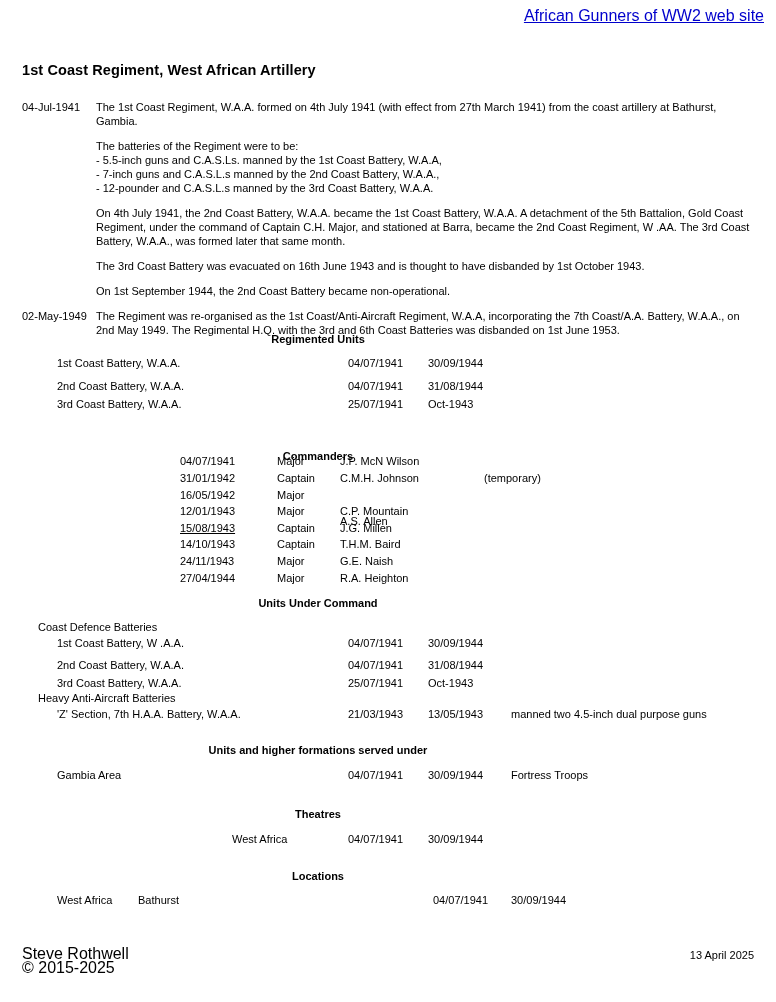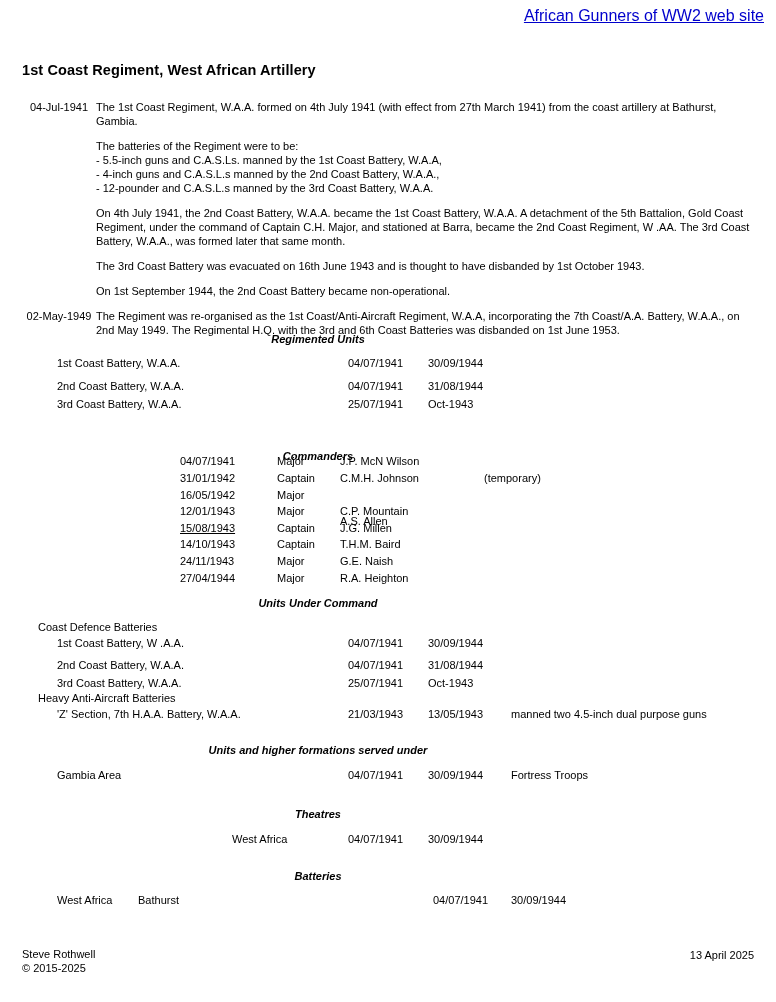--- a/index.html
+++ b/index.html
@@ -47,55 +47,53 @@
   .chron-row {
     display: flex;
     align-items: flex-start;
     margin-bottom: 11px;
   }
   .chron-date {
     width: 74px;
     flex: 0 0 74px;
     font-size: 11px;
     white-space: nowrap;
-    text-align: center;
   }
   .chron-body {
     flex: 1 1 auto;
   }
   .chron-body p {
     margin: 0 0 11px 0;
   }
   .chron-body p:last-child {
     margin-bottom: 0;
   }
 
   
   .sec-head {
     position: absolute;
     width: 636px;
     text-align: center;
     font-size: 11px;
     font-weight: bold;
-    font-style: italic;
   }
 
   
   .t {
     position: absolute;
     font-size: 11px;
     white-space: nowrap;
     line-height: 13px;
   }
 
   .footer-left {
     position: absolute;
     left: 22px;
     bottom: 27px;
-    font-size: 11px;
+    font-size: 16px;
     line-height: 14px;
   }
   .footer-right {
     position: absolute;
     right: 22px;
     bottom: 41px;
     font-size: 11px;
   }
 </style>
 </head>
@@ -108,21 +106,21 @@
   <div class="title">1st Coast Regiment, West African Artillery</div>
 
   <div class="chron">
 
     <div class="chron-row">
       <div class="chron-date">04-Jul-1941</div>
       <div class="chron-body">
         <p>The 1st Coast Regiment, W.A.A. formed on 4th July 1941 (with effect from 27th March 1941) from the coast artillery at Bathurst, Gambia.</p>
         <p style="margin-bottom:0">The batteries of the Regiment were to be:</p>
         <p style="margin-bottom:0">- 5.5-inch guns and C.A.S.Ls. manned by the 1st Coast Battery, W.A.A,</p>
-        <p style="margin-bottom:0">- 4-inch guns and C.A.S.L.s manned by the 2nd Coast Battery, W.A.A.,</p>
+        <p style="margin-bottom:0">- 7-inch guns and C.A.S.L.s manned by the 2nd Coast Battery, W.A.A.,</p>
         <p>- 12-pounder and C.A.S.L.s manned by the 3rd Coast Battery, W.A.A.</p>
         <p>On 4th July 1941, the 2nd Coast Battery, W.A.A. became the 1st Coast Battery, W.A.A.  A detachment of the 5th Battalion, Gold Coast Regiment, under the command of Captain C.H. Major, and stationed at Barra, became the 2nd Coast Regiment, W .AA.  The 3rd Coast Battery, W.A.A., was formed later that same month.</p>
         <p>The 3rd Coast Battery was evacuated on 16th June 1943 and is thought to have disbanded by 1st October 1943.</p>
         <p>On 1st September 1944, the 2nd Coast Battery became non-operational.</p>
       </div>
     </div>
 
     <div class="chron-row">
       <div class="chron-date">02-May-1949</div>
       <div class="chron-body">
@@ -209,21 +207,21 @@
   <div class="t" style="left:348px; top:769px;">04/07/1941</div>
   <div class="t" style="left:428px; top:769px;">30/09/1944</div>
   <div class="t" style="left:511px; top:769px;">Fortress Troops</div>
 
   <div class="sec-head" style="top:808px;">Theatres</div>
 
   <div class="t" style="left:232px; top:833px;">West Africa</div>
   <div class="t" style="left:348px; top:833px;">04/07/1941</div>
   <div class="t" style="left:428px; top:833px;">30/09/1944</div>
 
-  <div class="sec-head" style="top:870px;">Batteries</div>
+  <div class="sec-head" style="top:870px;">Locations</div>
 
   <div class="t" style="left:57px; top:894px;">West Africa</div>
   <div class="t" style="left:138px; top:894px;">Bathurst</div>
   <div class="t" style="left:433px; top:894px;">04/07/1941</div>
   <div class="t" style="left:511px; top:894px;">30/09/1944</div>
 
   <div class="footer-left">
     <div>Steve Rothwell</div>
     <div>© 2015-2025</div>
   </div>

